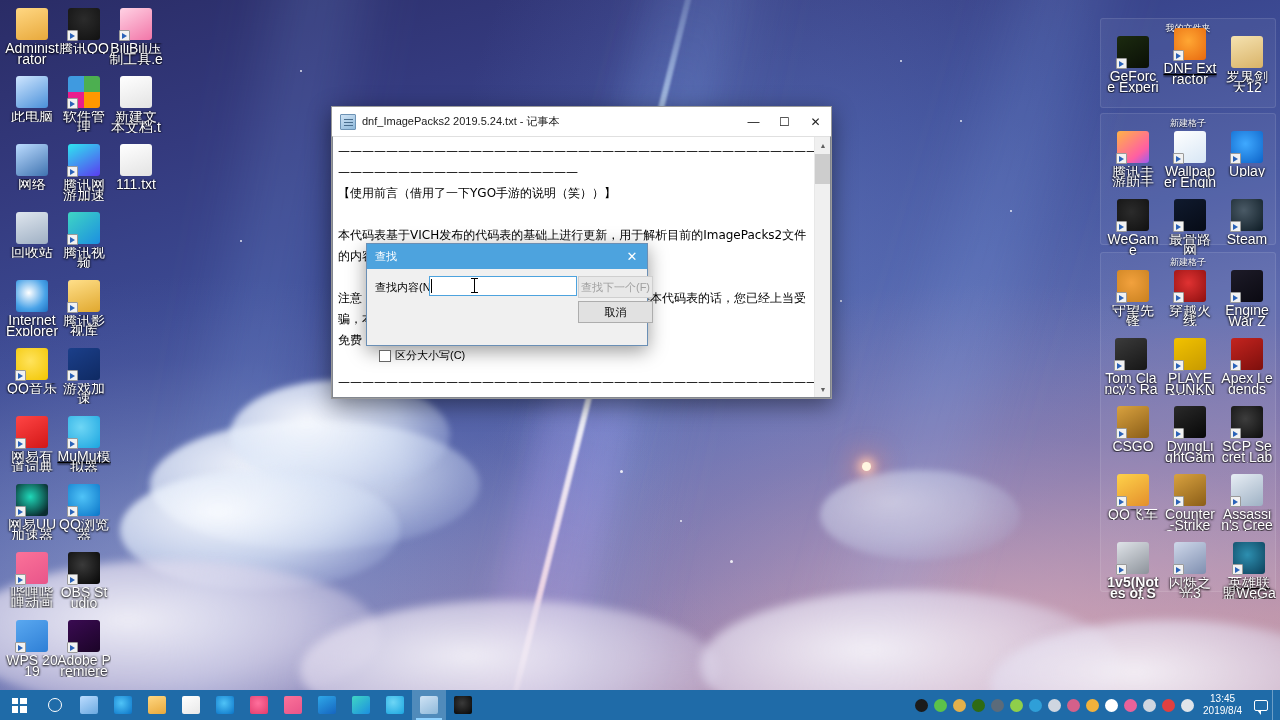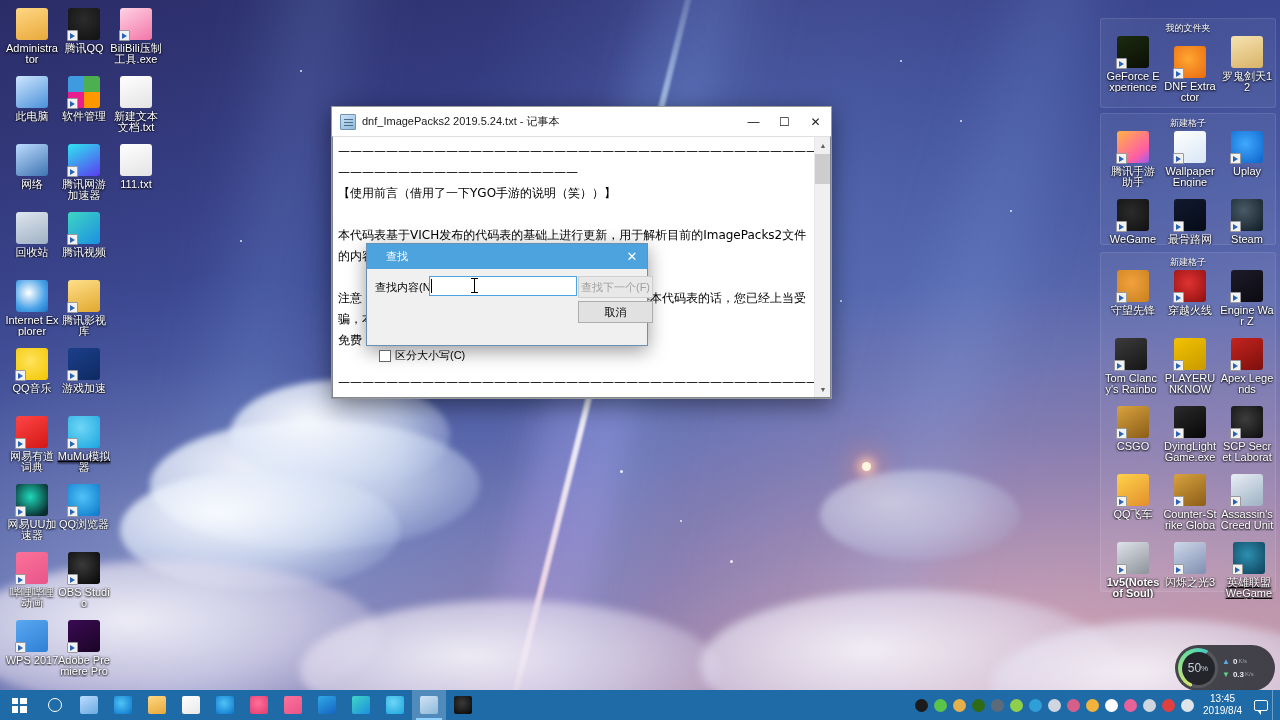--- a/index.html
+++ b/index.html
@@ -80,21 +80,21 @@
     text-align: center;
     cursor: default;
   }
   .icon-art {
     width: 32px; height: 32px;
     margin: 0 auto 3px;
     position: relative;
     border-radius: 3px;
   }
   .icon-label {
-    font-size: 11px;
+    font-size: 14px;
     line-height: 10.5px;
     color: #ffffff;
     text-shadow: 0 1px 2px rgba(0,0,0,0.95), 0 0 3px rgba(0,0,0,0.8);
     word-break: break-all;
     max-height: 22px;
     overflow: hidden;
   }
   .shortcut-arrow {
     position: absolute;
     left: -1px; bottom: -1px;
@@ -235,21 +235,21 @@
     width: 282px; height: 103px;
     background: #f0f0f0;
     border: 1px solid #6a8fb5;
     box-shadow: 0 5px 18px rgba(0,0,0,0.40);
     font-size: 11px;
   }
   #fd-titlebar {
     height: 25px;
     background: #4da3de;
     display: flex; align-items: center;
-    padding-left: 19px;
+    padding-left: 8px;
     color: #ffffff;
   }
   #fd-title { font-size: 11px; color: #ffffff; }
   #fd-close {
     margin-left: auto;
     width: 30px; height: 25px;
     display: flex; align-items: center; justify-content: center;
     font-size: 13px; color: #ffffff;
     cursor: default;
   }
@@ -618,39 +618,39 @@
       <div class="icon-cell" style="left: 57px; top: 552px;">
         <div class="icon-art" style="background: radial-gradient(circle at 45% 40%, rgb(58, 58, 58), rgb(5, 5, 5));">
           <span class="shortcut-arrow"></span>
         </div>
         <div class="icon-label">OBS Studio</div>
       </div>
       <div class="icon-cell" style="left: 5px; top: 620px;">
         <div class="icon-art" style="background: linear-gradient(150deg, rgb(90, 168, 240), rgb(46, 127, 214));">
           <span class="shortcut-arrow"></span>
         </div>
-        <div class="icon-label">WPS 2017</div>
+        <div class="icon-label">WPS 2019</div>
       </div>
       <div class="icon-cell" style="left: 57px; top: 620px;">
         <div class="icon-art" style="background: linear-gradient(150deg, rgb(58, 11, 82), rgb(27, 4, 39));">
           <span class="shortcut-arrow"></span>
         </div>
         <div class="icon-label">Adobe Premiere Pro CC...</div>
       </div>
     </div>
   <div id="fences">
       <div class="fence" style="left: 1100px; top: 18px; width: 176px; height: 90px;">
         <div class="fence-title">我的文件夹</div>
         <div class="icon-cell" style="left: 5px; top: 17px;">
           <div class="icon-art" style="background: linear-gradient(150deg, rgb(28, 43, 16), rgb(10, 15, 6));">
             <span class="shortcut-arrow"></span>
           </div>
           <div class="icon-label">GeForce Experience</div>
         </div>
-        <div class="icon-cell" style="left: 62px; top: 27px;">
+        <div class="icon-cell" style="left: 62px; top: 9px; text-decoration: underline;">
           <div class="icon-art" style="background: radial-gradient(circle at 45% 40%, rgb(255, 167, 51), rgb(232, 105, 15));">
             <span class="shortcut-arrow"></span>
           </div>
           <div class="icon-label">DNF Extractor</div>
         </div>
         <div class="icon-cell" style="left: 119px; top: 17px;">
           <div class="icon-art" style="background: linear-gradient(160deg, rgb(245, 226, 176), rgb(217, 179, 104));"></div>
           <div class="icon-label">罗鬼剑天12</div>
         </div>
       </div>
@@ -839,40 +839,20 @@
         <span class="cbx"></span>
         <span>区分大小写(C)</span>
       </div>
 
 
       <div id="fd-findnext" class="dlg-btn disabled">查找下一个(F)</div>
       <div id="fd-cancel" class="dlg-btn">取消</div>
     </div>
   </div>
 
-  <div id="netwidget">
-    <div id="nw-ring">
-      <div id="nw-ring-inner">
-        <span>50</span>
-          <span style="font-size:8px;">%</span>
-      </div>
-    </div>
-    <div id="nw-rates">
-      <div class="nw-row">
-        <span class="nw-arrow nw-up">▲</span>
-        <span class="nw-val">0</span>
-        <span class="nw-unit">K/s</span>
-      </div>
-      <div class="nw-row">
-        <span class="nw-arrow nw-dn">▼</span>
-        <span class="nw-val">0.3</span>
-        <span class="nw-unit">K/s</span>
-      </div>
-    </div>
-  </div>
 
   <div id="taskbar">
     <div id="start-btn">
       <span class="winlogo">
           <i></i>
           <i></i>
           <i></i>
           <i></i>
         </span>
     </div>

